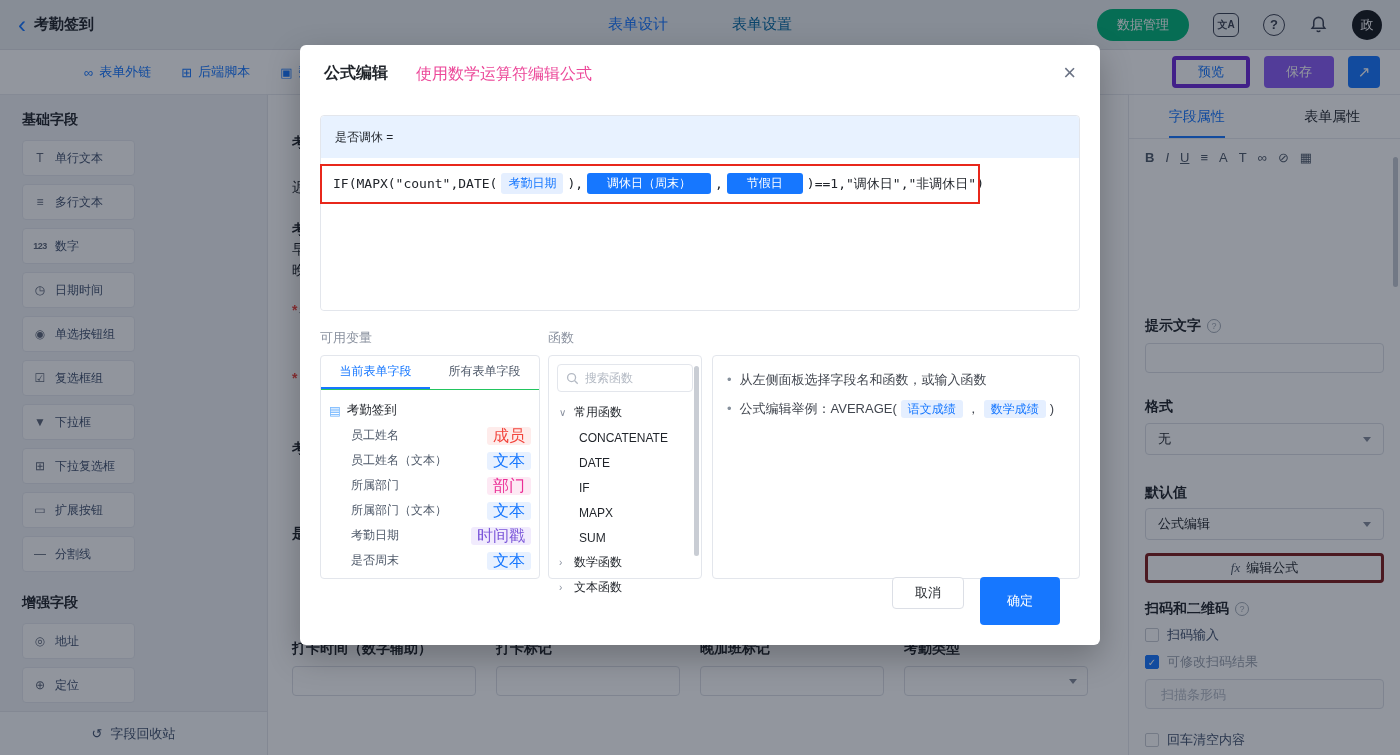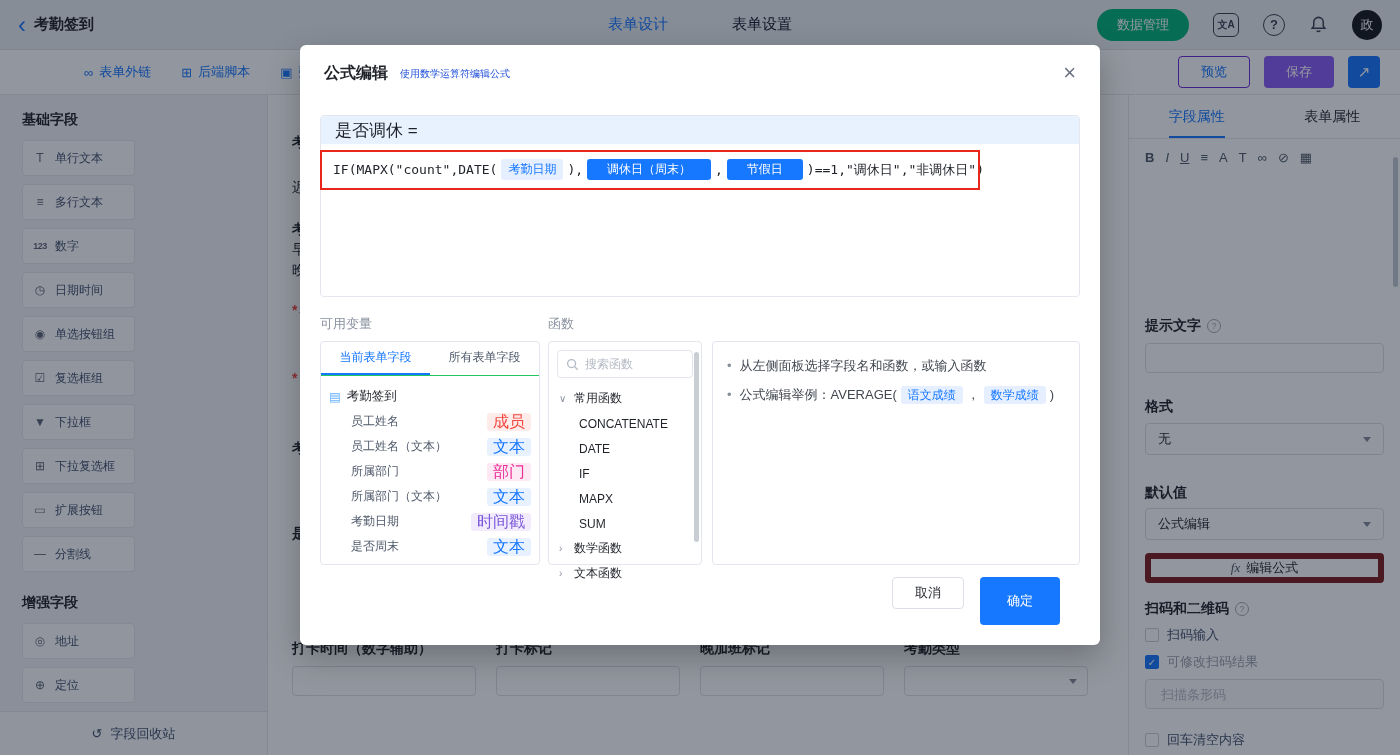--- a/index.html
+++ b/index.html
@@ -5,35 +5,35 @@
   *{box-sizing:border-box;margin:0;padding:0}
   html,body{width:1400px;height:755px;overflow:hidden}
   body{font-family:"Liberation Sans",sans-serif;color:#1f2329;background:#fff}
   .app{position:relative;width:1400px;height:755px;overflow:hidden;background:#fff}
 
   
   .header{position:absolute;top:0;left:0;right:0;height:50px;background:#eceef1;border-bottom:1px solid #dfe1e6;display:flex;align-items:center;padding:0 18px;z-index:10}
   .back-btn{font-size:24px;color:#1677ff;line-height:1;cursor:pointer;margin-right:8px}
   .hd-title{font-size:15px;font-weight:600}
   .hd-tabs{position:absolute;left:50%;transform:translateX(-50%);display:flex;gap:64px;font-size:15px}
-  .hd-tab{color:#0f172a;cursor:pointer}
+  .hd-tab{color:#0369a1;cursor:pointer}
   .hd-tab.active{color:#1677ff;font-weight:500}
   .hd-right{margin-left:auto;display:flex;align-items:center;gap:24px}
   .btn-green{height:32px;padding:0 20px;border-radius:16px;background:#00b578;color:#fff;font-size:13px;display:flex;align-items:center;cursor:pointer}
   .icon-translate{width:26px;height:24px;border:1.6px solid #3a4150;border-radius:6px;font-size:10px;display:flex;align-items:center;justify-content:center;color:#3a4150;font-weight:600}
   .icon-circle-q{width:22px;height:22px;border:1.6px solid #3a4150;border-radius:50%;display:flex;align-items:center;justify-content:center;font-size:13px;color:#3a4150;font-weight:600}
   .avatar{width:30px;height:30px;border-radius:50%;background:#15181d;color:#fff;font-size:13px;display:flex;align-items:center;justify-content:center}
 
   
   .toolbar{position:absolute;top:50px;left:0;right:0;height:45px;background:#fff;border-bottom:1px solid #e8eaef;display:flex;align-items:center;padding:0 20px 0 84px;z-index:9}
   .tb-links{display:flex;gap:30px}
   .tb-link{display:flex;align-items:center;gap:6px;font-size:13px;color:#1677ff;cursor:pointer}
   .tb-link .ic{font-size:13px}
   .tb-right{margin-left:auto;display:flex;align-items:center;gap:14px}
-  .btn-outline{height:32px;padding:0 22px;border:1px solid #6d28d9;border-radius:4px;color:#1677ff;background:#fff;font-size:13px;display:flex;align-items:center;cursor:pointer}
+  .btn-outline{height:32px;padding:0 22px;border:4px solid #6d28d9;border-radius:4px;color:#1677ff;background:#fff;font-size:13px;display:flex;align-items:center;cursor:pointer}
   .btn-primary{height:32px;padding:0 22px;border-radius:4px;color:#fff;background:#8b5cf6;font-size:13px;display:flex;align-items:center;cursor:pointer}
   .btn-share{width:32px;height:32px;border-radius:4px;background:#1677ff;color:#fff;display:flex;align-items:center;justify-content:center;font-size:15px;cursor:pointer}
 
   
   .sidebar{position:absolute;top:95px;left:0;width:268px;bottom:0;background:#f1f2f6;border-right:1px solid #e4e6ec;overflow:hidden;z-index:8}
   .sec-title{font-size:14px;font-weight:700;margin:16px 0 7px 22px}
   .items{display:flex;flex-wrap:wrap;padding:0 12px 2px 18px}
   .item{width:113px;height:36px;margin:4px;background:#fdfdfe;border:1px solid #e6e8ee;border-radius:4px;display:flex;align-items:center;padding:0 9px;gap:7px;font-size:12px;color:#42526e;cursor:grab}
   .item .ic{color:#5e6778;font-size:12px;width:16px;text-align:center;flex:none}
   .item .ic.sm{font-size:9px;font-weight:700;letter-spacing:-.5px}
@@ -59,38 +59,38 @@
   .richbar span{cursor:pointer}
   .richbar .u{text-decoration:underline}
   .rscroll{position:absolute;right:2px;top:62px;width:5px;height:130px;background:#c3c8d1;border-radius:3px}
   .rgroup{position:absolute;left:16px;right:16px}
   .rlabel{font-size:14px;font-weight:700;display:flex;align-items:center;gap:6px}
   .qmark{width:14px;height:14px;border:1px solid #a5adb8;border-radius:50%;color:#a5adb8;font-size:9px;display:flex;align-items:center;justify-content:center;font-weight:400}
   .rinput{height:30px;border:1px solid #dcdfe6;border-radius:4px;background:#fff;width:100%;padding:0 15px;font-size:13px;color:#1f2329}
   .rinput::placeholder{color:#b4bac4}
   .rinput.dis{background:#fbfbfc}
   .rselect{height:32px;border:1px solid #dcdfe6;border-radius:4px;display:flex;align-items:center;justify-content:space-between;padding:0 12px;font-size:13px;cursor:pointer}
-  .rbtn{height:30px;border:6px solid #7f1d1d;border-radius:4px;display:flex;align-items:center;justify-content:center;gap:6px;font-size:13px;cursor:pointer}
+  .rbtn{height:30px;border:3px solid #7f1d1d;border-radius:4px;display:flex;align-items:center;justify-content:center;gap:6px;font-size:13px;cursor:pointer}
   .fx{font-style:italic;font-family:"Liberation Serif",serif;color:#4e5969}
   .cbrow{display:flex;align-items:center;gap:8px;font-size:13px;color:#42526e;cursor:pointer}
   .cbrow.muted{color:#9aa1ad}
   .cb{width:14px;height:14px;border:1px solid #c9cdd4;border-radius:2px;background:#fff;flex:none}
   .cb.checked{background:#1677ff;border-color:#1677ff}
   .cb.checked::after{content:"✓";color:#fff;font-size:10px;display:block;text-align:center;line-height:13px}
 
   
   .overlay{position:absolute;inset:0;background:rgba(13,23,41,.45);z-index:40}
   .modal{position:absolute;left:300px;top:45px;width:800px;height:600px;background:#fff;border-radius:6px;box-shadow:0 12px 32px rgba(0,0,0,.25);z-index:50}
   .m-header{height:56px;display:flex;align-items:center;padding:0 24px}
   .m-title{font-size:16px;font-weight:700}
-  .m-sub{font-size:10px;color:#1d4ed8;margin-left:12px;padding-top:2px}
+  .m-sub{font-size:16px;color:#ec4899;margin-left:28px;padding-top:2px}
   .m-close{margin-left:auto;font-size:22px;color:#6b7385;cursor:pointer;line-height:1}
   .m-body{position:absolute;top:56px;left:20px;right:20px;bottom:0}
   .f-block{border:1px solid #e3e6ec;border-radius:4px;margin-top:14px}
-  .f-name{height:28px;background:#e8f2ff;display:flex;align-items:center;padding:0 14px;font-size:17px;border-radius:4px 4px 0 0}
+  .f-name{height:42px;background:#e8f2ff;display:flex;align-items:center;padding:0 14px;font-size:12px;border-radius:4px 4px 0 0}
   .f-editor{height:152px;position:relative;padding:15px 12px;font-family:"DejaVu Sans Mono",monospace;font-size:13px;color:#21252b;background:#fff;border-radius:0 0 4px 4px;cursor:text}
   .red-box{position:absolute;left:-1px;top:6px;width:660px;height:40px;border:2px solid #e8271b;pointer-events:none;z-index:2}
   .f-line{display:flex;align-items:center;white-space:pre;position:relative;z-index:1}
   .tok-light{background:#e5efff;color:#1677ff;border-radius:3px;padding:2px 7px;margin:0 4px;font-size:12px;font-family:"Liberation Sans",sans-serif;cursor:pointer}
   .tok-solid{background:#1677ff;color:#fff;border-radius:3px;padding:2px 20px;margin:0 4px;font-size:12px;font-family:"Liberation Sans",sans-serif;cursor:pointer}
   .panel-labels{display:flex;margin-top:18px;font-size:13px;color:#8a919f}
   .panel-labels .w1{width:228px}
   .panels{display:flex;margin-top:8px;height:224px;gap:8px}
   .p-vars{width:220px;border:1px solid #e3e6ec;border-radius:4px;overflow:hidden;flex:none}
   .p-funcs{width:154px;border:1px solid #e3e6ec;border-radius:4px;position:relative;flex:none;margin-right:2px}

